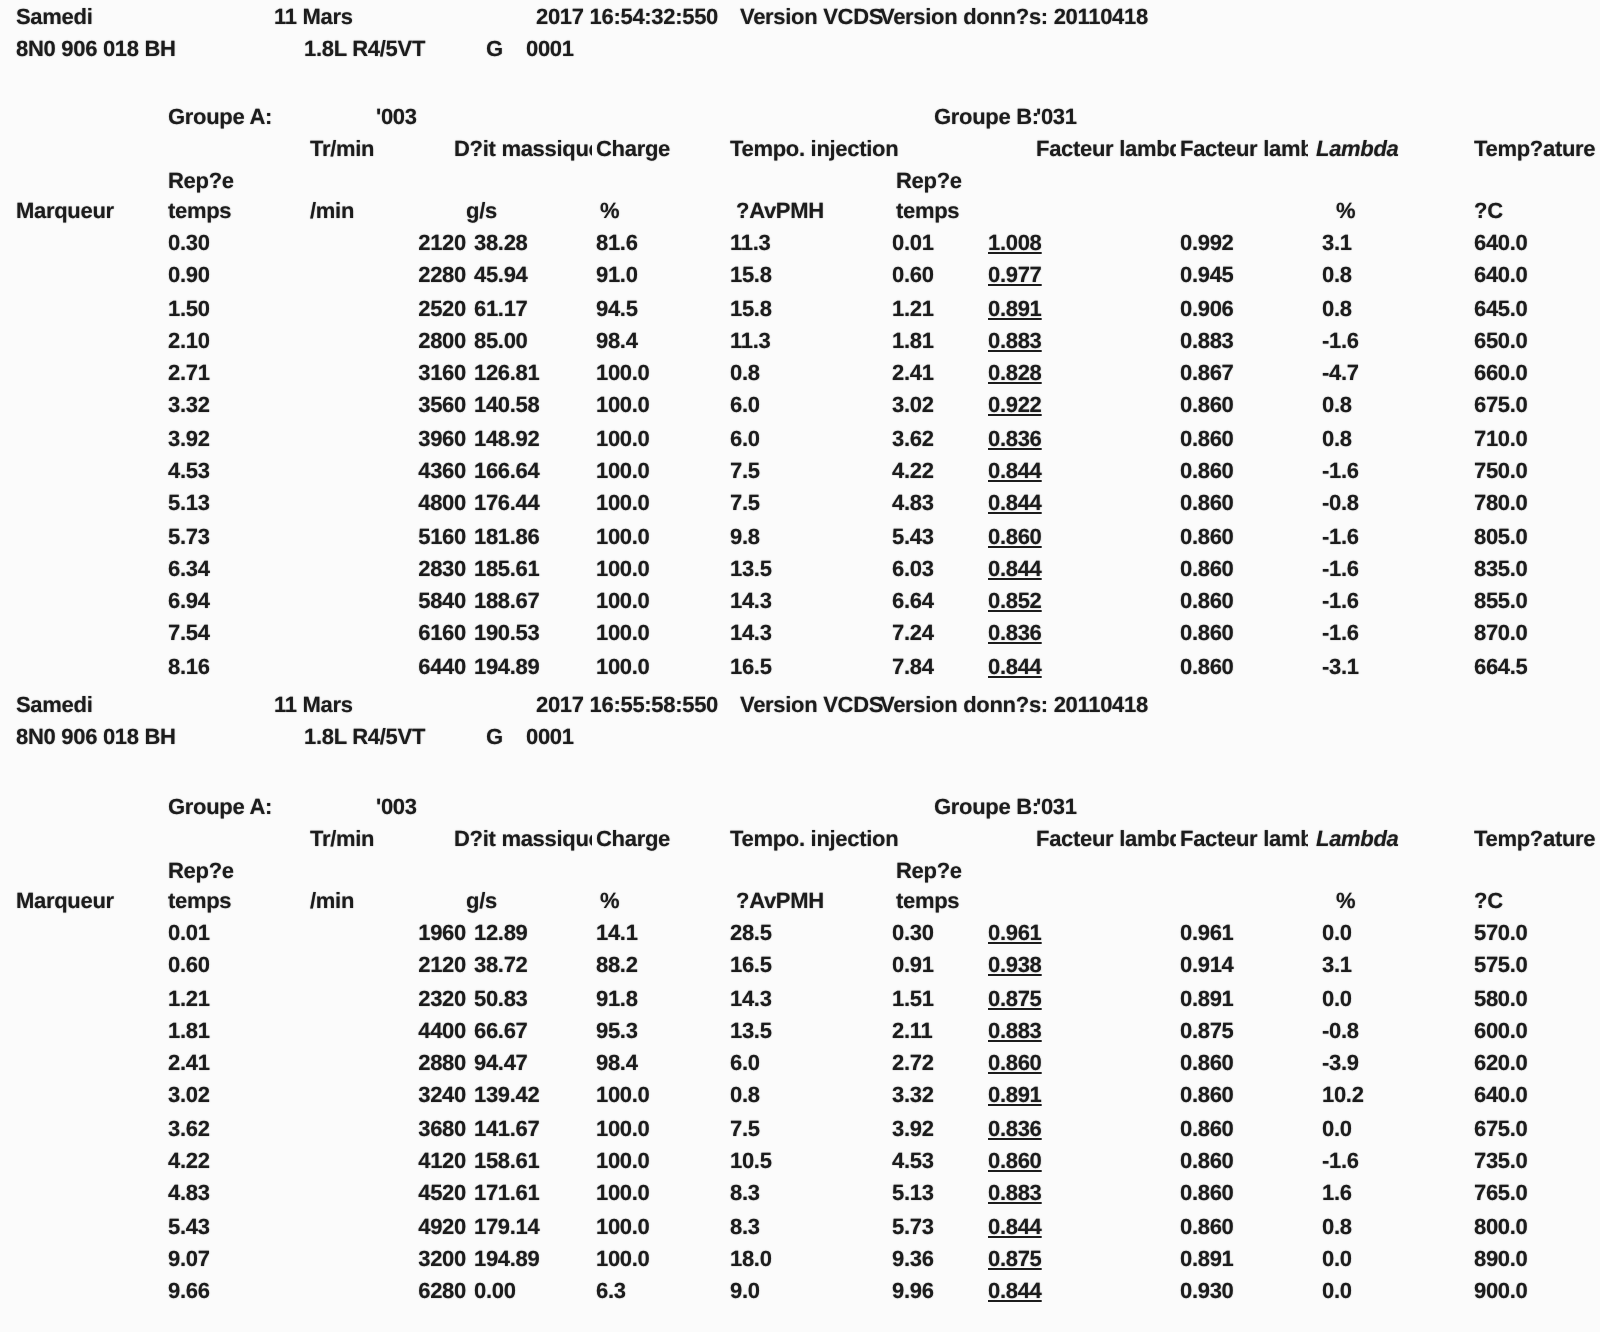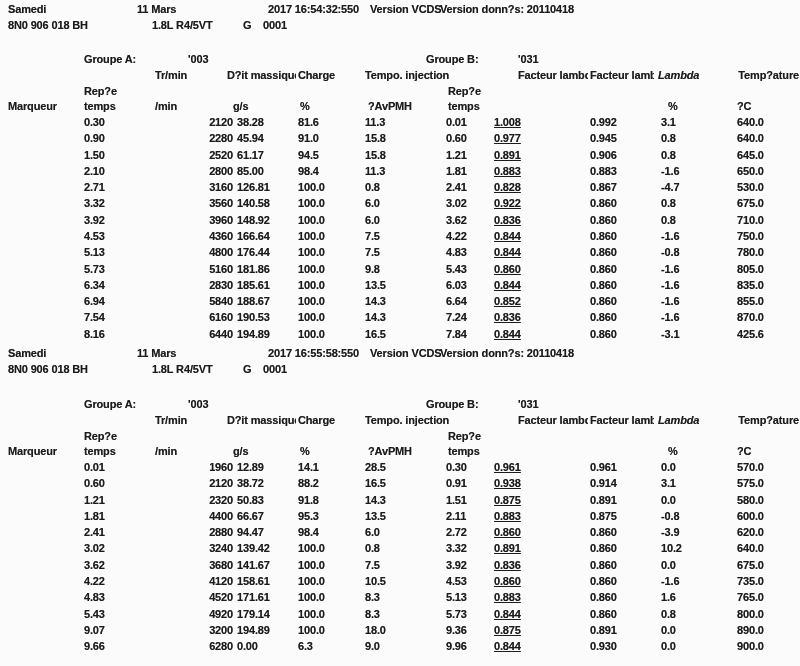--- a/index.html
+++ b/index.html
@@ -9,37 +9,37 @@
     background:#f4f4f4;
   }
   #page {
     position:relative; width:800px; height:666px;
     background:#fbfbfb; overflow:hidden;
     font-size:11px; font-weight:700; color:#1c1c1c;
     letter-spacing:-0.15px;
     text-shadow:0 0 0.6px rgba(20,20,20,0.55);
   }
   .report { position:absolute; left:0; width:800px; }
-  .line { position:absolute; left:0; width:800px; height:15px; white-space:nowrap;text-align:right; }
+  .line { position:absolute; left:0; width:800px; height:15px; white-space:nowrap; }
   .line span { position:absolute; top:0; white-space:nowrap; }
 
   
   .x-day        { left:8px; }
   .x-date       { left:137px; }
   .x-ts         { left:268px; }
   .x-appver     { left:370px; }
   .x-dataver    { left:440px; }
   .x-ctrl       { left:8px; }
   .x-engine     { left:152px; }
   .x-gear       { left:243px; }
   .x-coding     { left:263px; }
 
   
   .x-grpA-l { left:84px; }  .x-grpA-v { left:155px;margin-left:33px; }
-  .x-grpB-l { left:426px; } .x-grpB-v { left:518px; }
+  .x-grpB-l { left:467px; } .x-grpB-v { left:518px; }
 
   
   .x-h-rpm   { left:155px; }
   .x-h-mass  { left:227px; width:69px; overflow:hidden; }
   .x-h-load  { left:298px; }
   .x-h-inj   { left:365px; }
   .x-h-fl1   { left:518px; width:70px; overflow:hidden; }
   .x-h-fl2   { left:590px; width:64px; overflow:hidden; }
   .x-h-lam   { left:658px;font-style:italic; }
   .x-h-temp  { left:737px; width:62px; overflow:hidden; }
@@ -175,21 +175,21 @@
         <div class="trow" style="top: 65.12px;">
           <span class="cell c0">2.71</span>
           <span class="cell c1">3160</span>
           <span class="cell c2">126.81</span>
           <span class="cell c3">100.0</span>
           <span class="cell c4">0.8</span>
           <span class="cell c5">2.41</span>
           <span class="cell c6">0.828</span>
           <span class="cell c7">0.867</span>
           <span class="cell c8">-4.7</span>
-          <span class="cell c9">530.0</span>
+          <span class="cell c9">660.0</span>
         </div>
         <div class="trow" style="top: 81.4px;">
           <span class="cell c0">3.32</span>
           <span class="cell c1">3560</span>
           <span class="cell c2">140.58</span>
           <span class="cell c3">100.0</span>
           <span class="cell c4">6.0</span>
           <span class="cell c5">3.02</span>
           <span class="cell c6">0.922</span>
           <span class="cell c7">0.860</span>
@@ -283,21 +283,21 @@
         <div class="trow" style="top: 211.64px;">
           <span class="cell c0">8.16</span>
           <span class="cell c1">6440</span>
           <span class="cell c2">194.89</span>
           <span class="cell c3">100.0</span>
           <span class="cell c4">16.5</span>
           <span class="cell c5">7.84</span>
           <span class="cell c6">0.844</span>
           <span class="cell c7">0.860</span>
           <span class="cell c8">-3.1</span>
-          <span class="cell c9">425.6</span>
+          <span class="cell c9">664.5</span>
         </div>
       </div>
   </div>
 
   <div class="report" style="top:347px;height:319px;">
     <div class="line" style="top:0;">
       <span class="x-day">Samedi</span>
       <span class="x-date">11 Mars</span>
       <span class="x-ts">2017 16:55:58:550</span>
       <span class="x-appver">Version VCDS</span>

